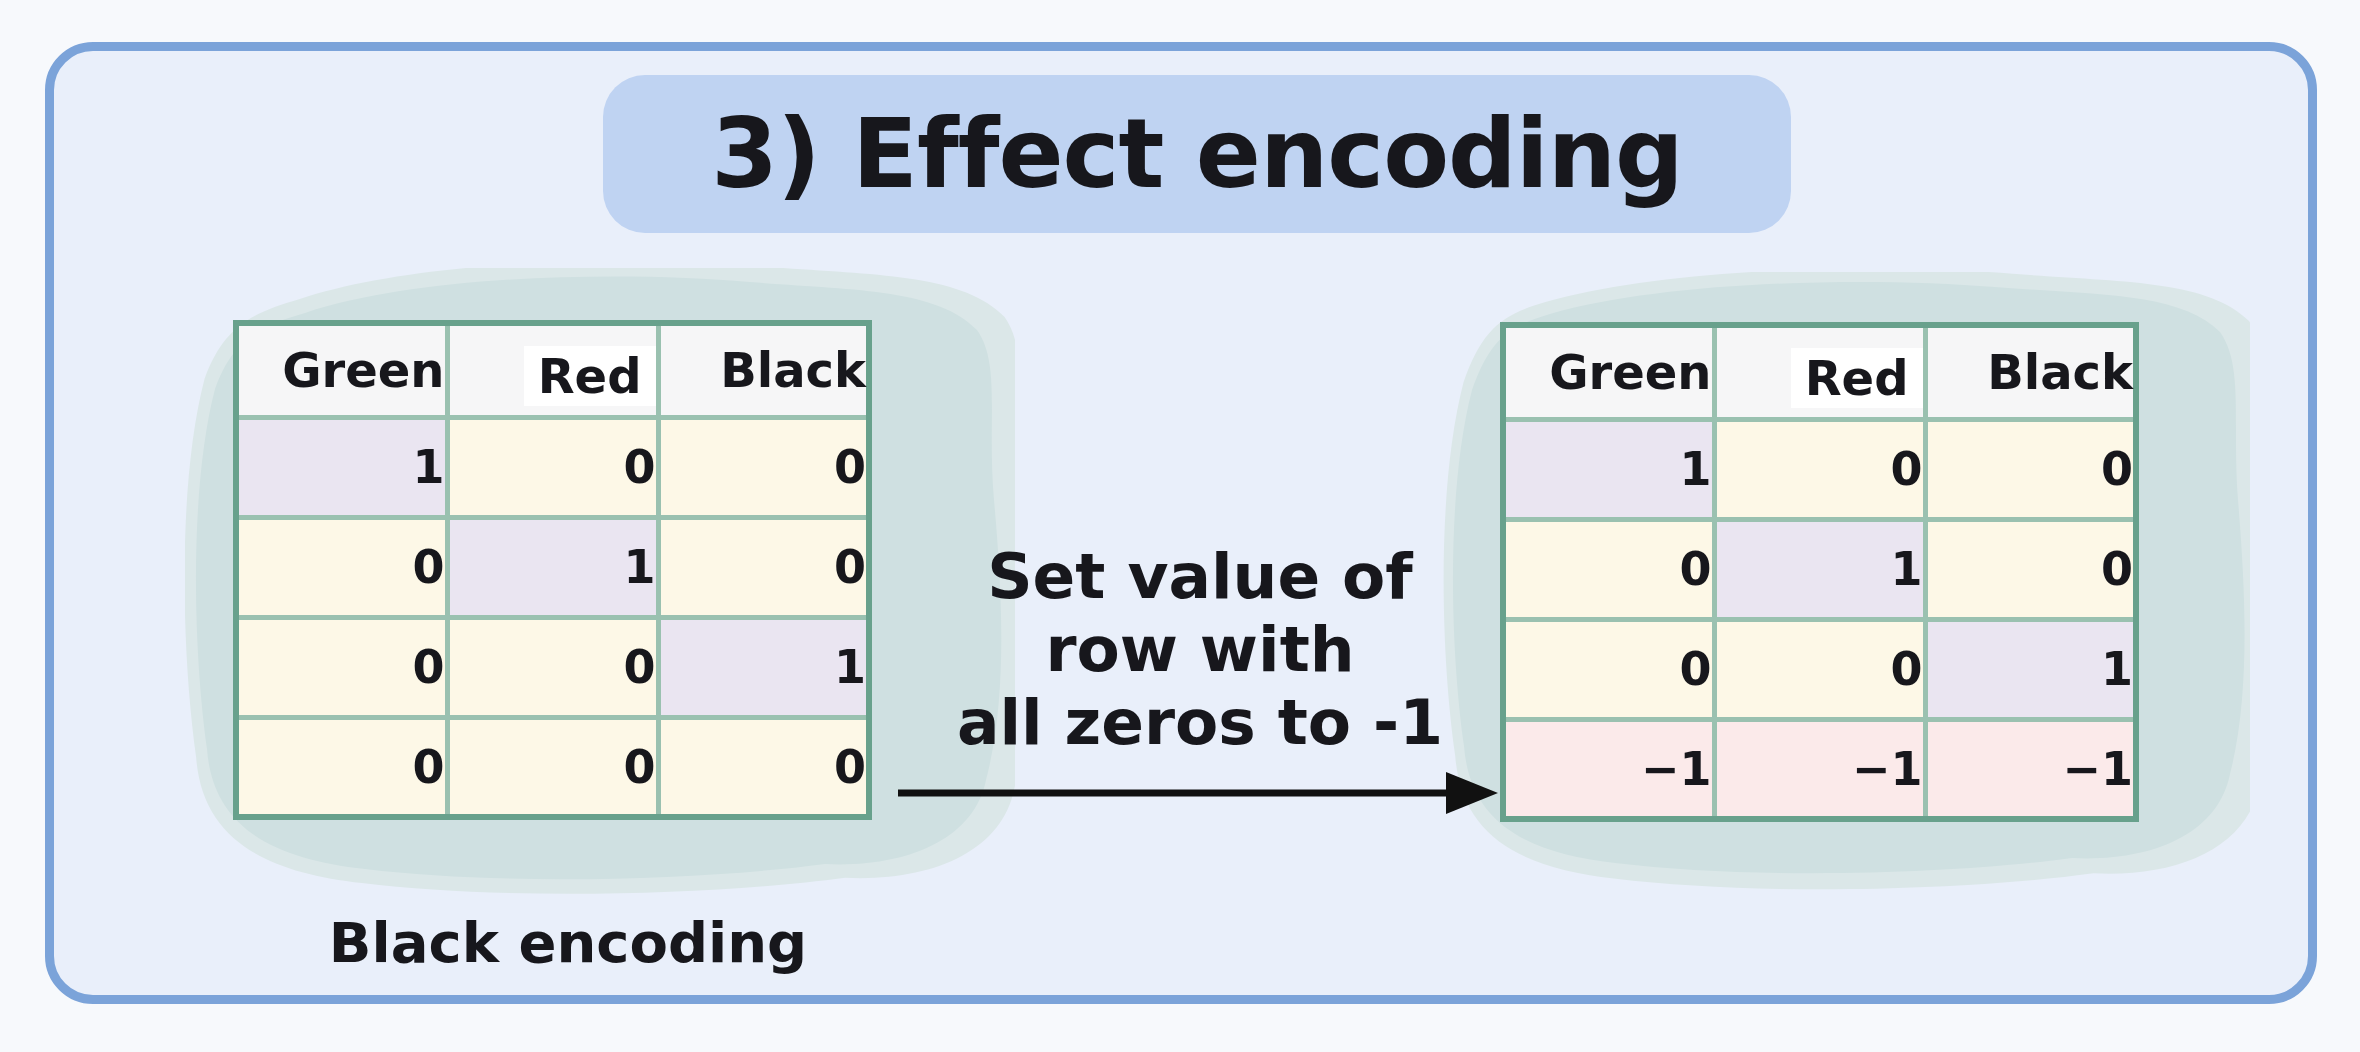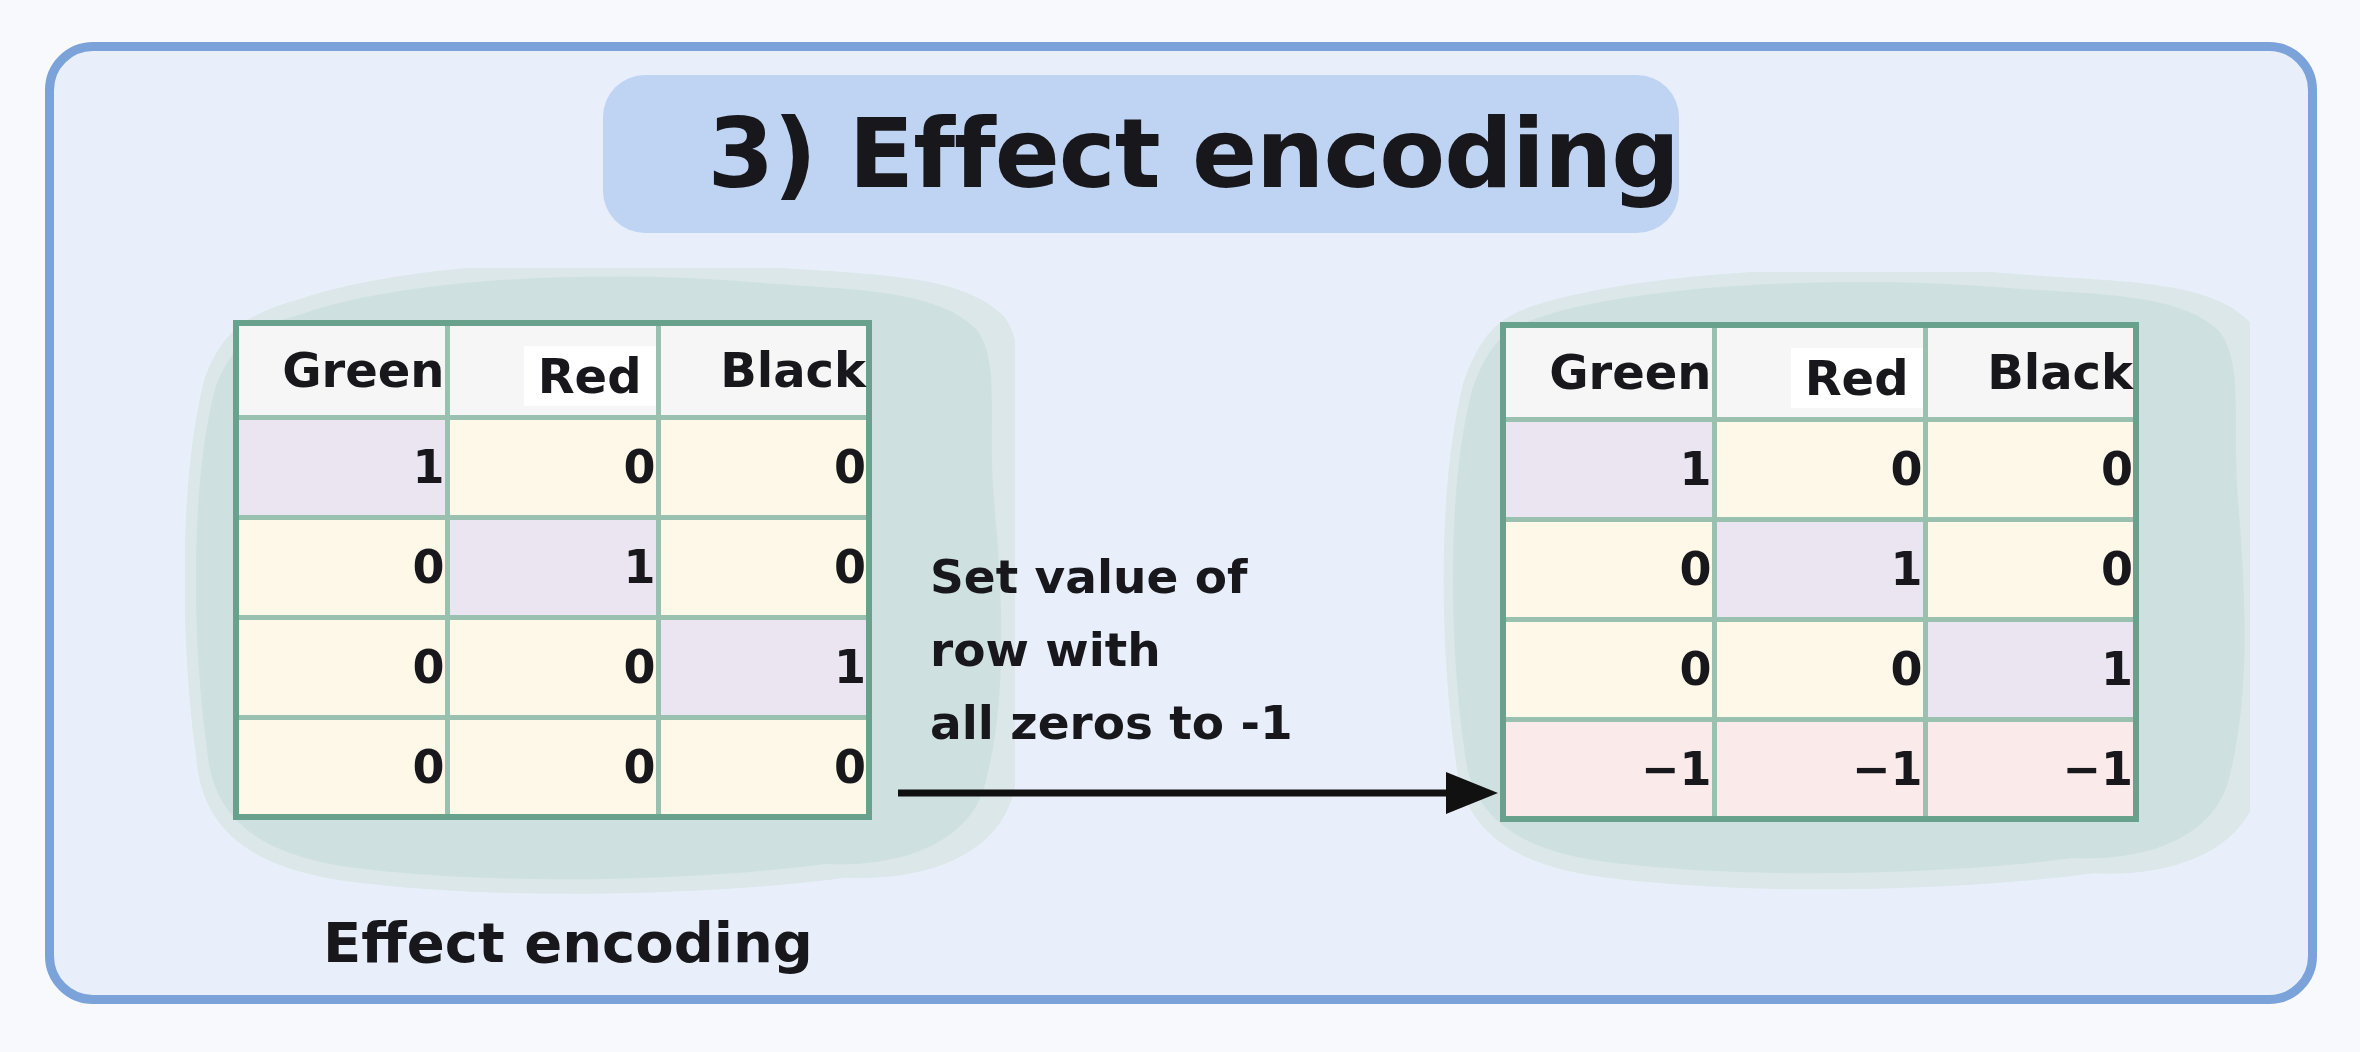--- a/index.html
+++ b/index.html
@@ -10,23 +10,23 @@
     --text:#17171c; --arrow:#111111; --watermark:#b4b8be;
   }
   *{box-sizing:border-box; margin:0; padding:0;}
   body{background:var(--page-bg); font-family:"DejaVu Sans", sans-serif;}
   .canvas{position:relative; width:2360px; height:1052px; overflow:hidden; background:var(--page-bg);}
   .panel{
     position:absolute; left:45px; top:42px; width:2272px; height:962px;
     background:var(--panel-bg); border:9px solid var(--panel-border); border-radius:48px;
   }
   .badge{
-    position:absolute; left:603px; top:75px; width:1076px; height:158px;
+    position:absolute; left:603px; top:75px; width:1188px; height:158px;
     background:var(--badge-bg); border-radius:42px;
-    display:flex; align-items:center; justify-content:flex-end;
+    display:flex; align-items:center; justify-content:center;
   }
   .badge .title{
     font-size:96px; font-weight:800; letter-spacing:-1px; color:var(--text);
     white-space:nowrap;
   }
   .blob-svg{position:absolute; pointer-events:none;}
   .blob-left{left:185px; top:268px;}
   .blob-right{left:1440px; top:272px;}
 
   .enc-table{
@@ -46,21 +46,21 @@
   .enc-table td{
     height:100px; background:var(--cell-default);
     font-size:46px; font-weight:800;
   }
   .enc-table td.hl{background:var(--cell-highlight);}
   .enc-table td.neg{background:var(--cell-negative);}
   .red-hl{background:#ffffff; padding:2px 14px; display:inline-block;margin-top:12px;}
 
   .annotation{
     position:absolute; left:930px; top:540px; width:540px;
-    text-align:left; font-size:47px; font-weight:600; line-height:73px;
+    text-align:center; font-size:63px; font-weight:600; line-height:73px;
     color:var(--text);
   }
   .arrow-svg{position:absolute; left:896px; top:766px;}
 
   .caption{
     position:absolute; left:233px; top:910px; width:670px;
     text-align:center; font-size:56px; font-weight:700; color:var(--text);
     white-space:nowrap;
   }
   .watermark{
@@ -167,16 +167,16 @@
     <div>Set value of</div>
     <div>row with</div>
     <div>all zeros to -1</div>
   </div>
 
   <svg class="arrow-svg" width="606" height="54" viewBox="0 0 606 54">
     <line x1="2" y1="27" x2="556" y2="27" stroke="var(--arrow)" stroke-width="7"></line>
     <polygon points="550,6 602,27 550,48" fill="var(--arrow)"></polygon>
   </svg>
 
-  <div class="caption">Effect encoding</div>
+  <div class="caption">Black encoding</div>
 
 
 </div>
 
 </body></html>

